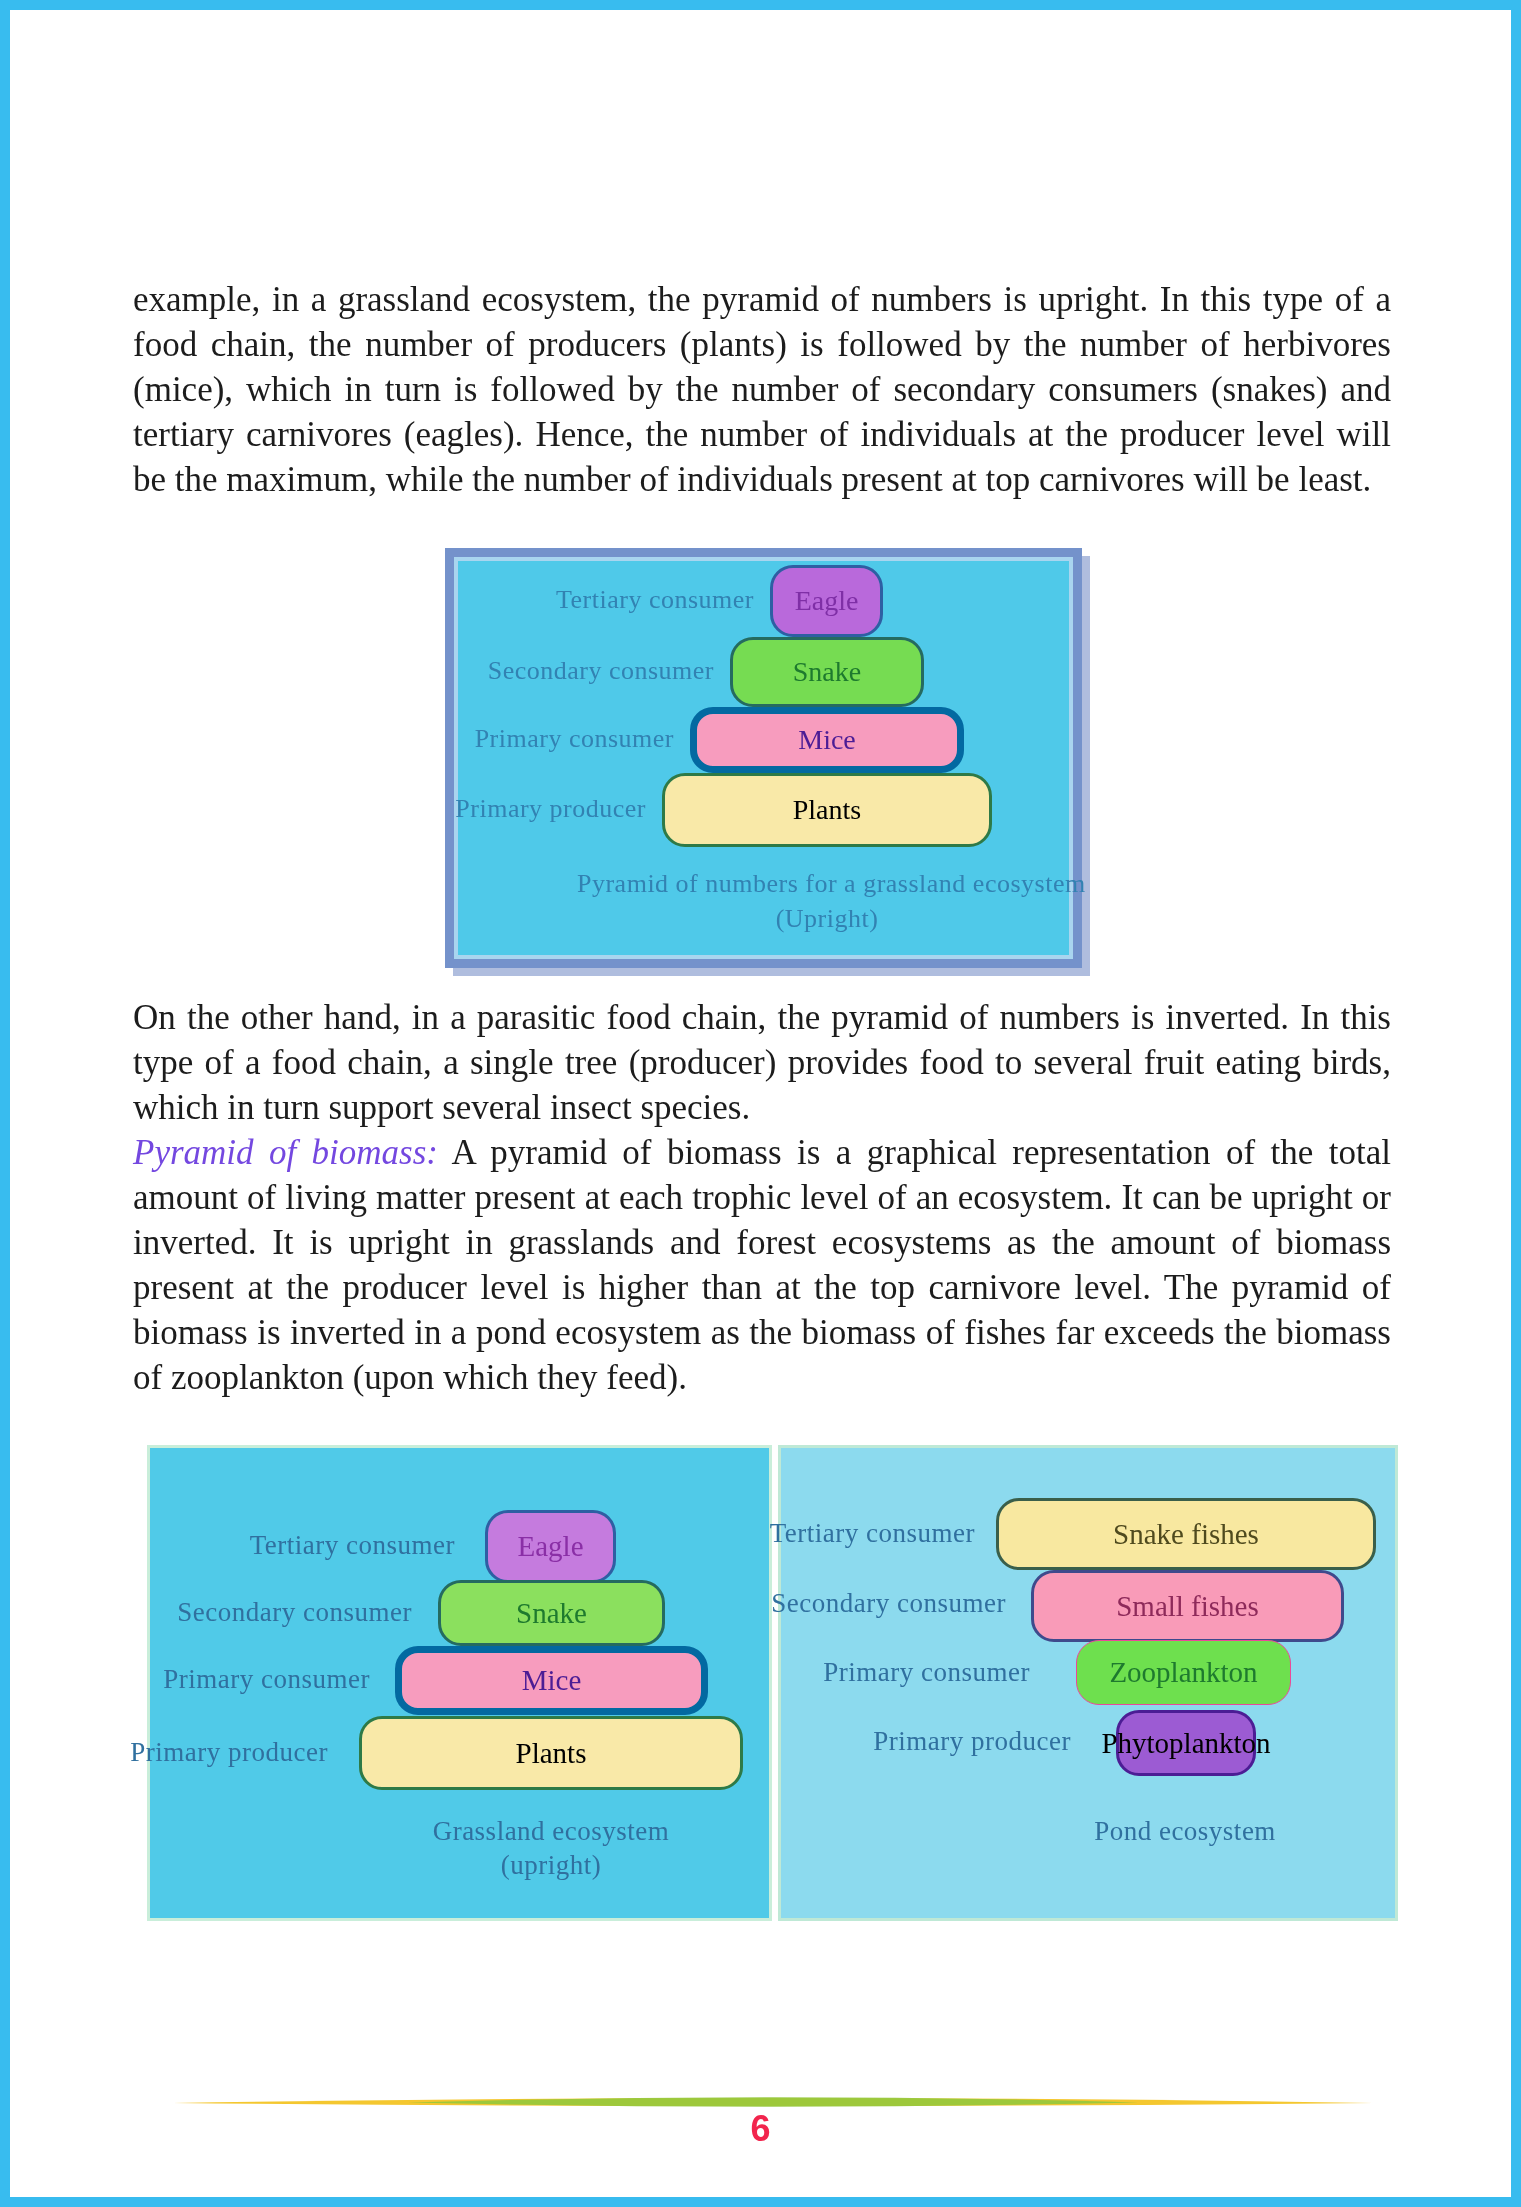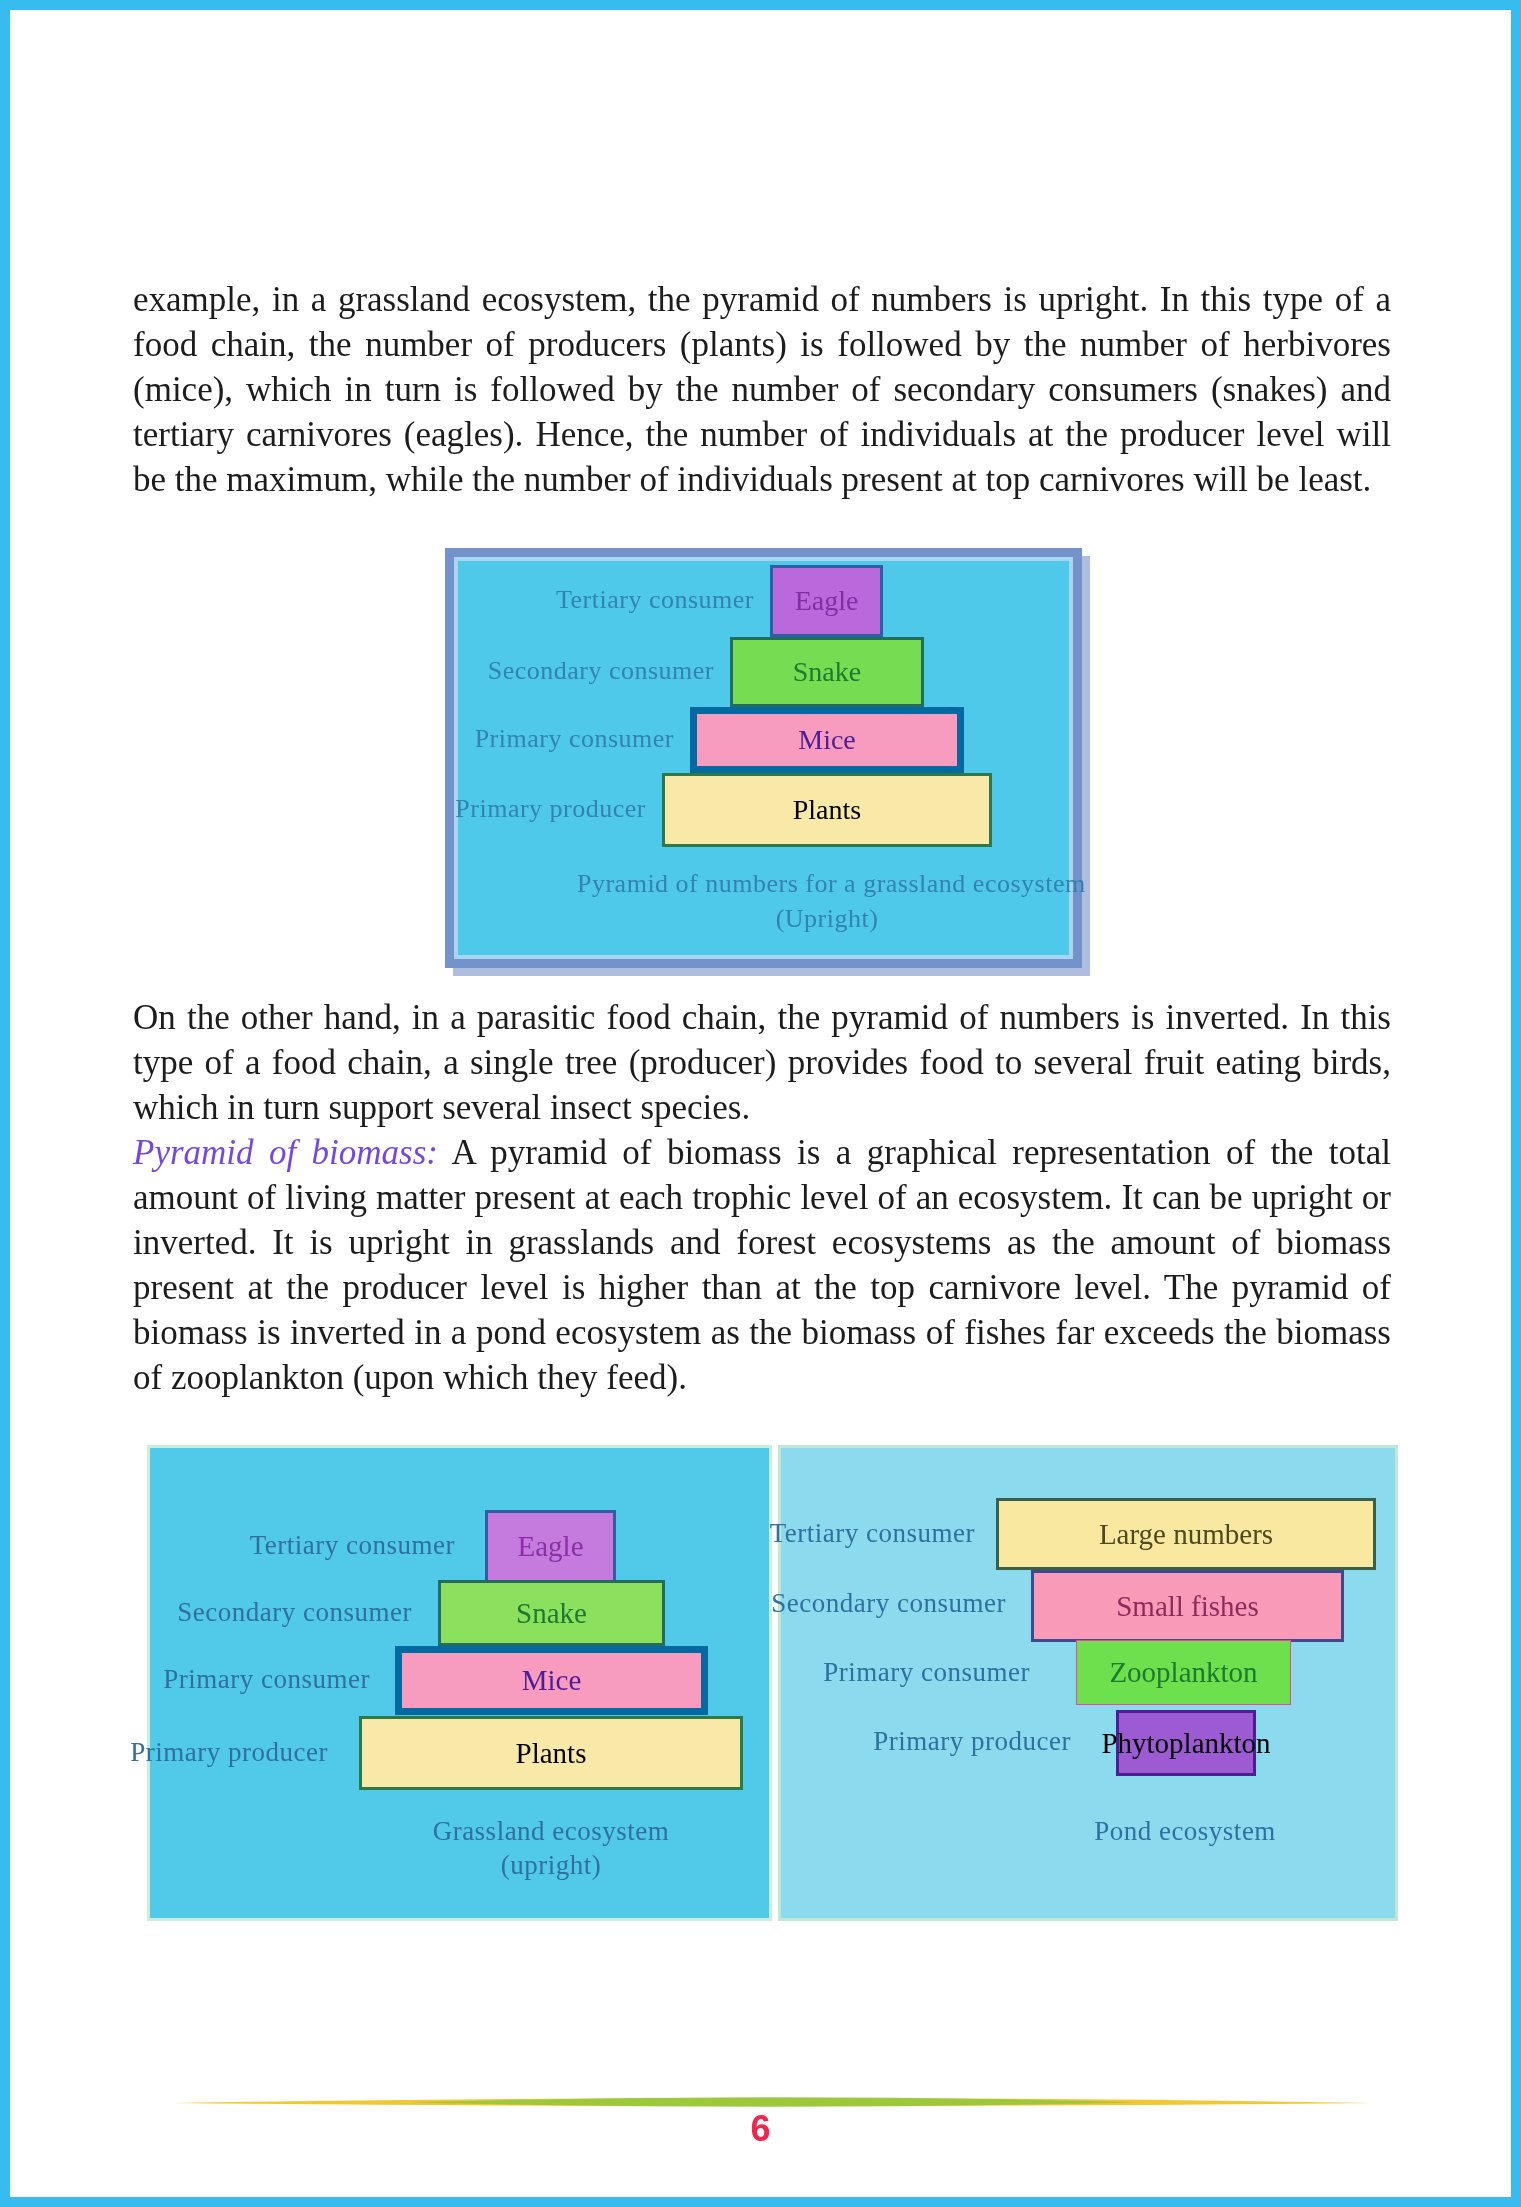--- a/index.html
+++ b/index.html
@@ -34,20 +34,21 @@
     box-shadow:inset 0 0 0 4px #A9D5EF, 8px 8px 0 rgba(110,135,195,0.55);
   }
   .dlabel{
     position:absolute;white-space:nowrap;
     font-size:26px;color:#3282B2;letter-spacing:0.5px;
   }
   .lvl{
     position:absolute;box-sizing:border-box;
     display:flex;align-items:center;justify-content:center;
     font-size:28px;
+    border-radius:23px;
   }
   .dcap{
     position:absolute;text-align:center;
     font-size:26px;color:#3282B2;letter-spacing:0.5px;white-space:nowrap;
   }
   
   .bx-eagle   {background:#B969DB;border:3px solid #2E5FA3;color:#7F2FA6;}
   .bx-snake   {background:#76DC52;border:3px solid #256B60;color:#1E7A2E;}
   .bx-mice    {background:#F79CBE;border:7px solid #0369a1;color:#4c1d95;}
   .bx-plants  {background:#F9E9A8;border:3px solid #2E7A47;color:#000000;}
@@ -128,21 +129,21 @@
       <div class="dcap" style="left:151px;top:368px;width:500px;">Grassland ecosystem</div>
       <div class="dcap" style="left:151px;top:402px;width:500px;">(upright)</div>
     </div>
 
     <div class="panel panel-right">
       <div class="dlabel" style="top:70px;right:420px;">Tertiary consumer</div>
       <div class="dlabel" style="top:140px;right:389px;">Secondary consumer</div>
       <div class="dlabel" style="top:209px;right:365px;">Primary consumer</div>
       <div class="dlabel" style="top:278px;right:324px;">Primary producer</div>
 
-      <div class="lvl bx-large" style="left:215px;top:50px;width:380px;height:72px;">Large numbers</div>
+      <div class="lvl bx-large" style="left:215px;top:50px;width:380px;height:72px;">Snake fishes</div>
       <div class="lvl bx-small" style="left:250px;top:122px;width:313px;height:72px;">Small fishes</div>
       <div class="lvl bx-zoo" style="left:295px;top:192px;width:215px;height:65px;">Zooplankton</div>
       <div class="lvl bx-phyto" style="left:335px;top:262px;width:140px;height:66px;">Phytoplankton</div>
 
       <div class="dcap" style="left:154px;top:368px;width:500px;">Pond ecosystem</div>
     </div>
   </div>
 
   <svg class="divider" width="1210" height="24" viewBox="0 0 1210 24" aria-hidden="true">
     <path d="M5,13 Q605,3 1205,13 Q605,19 5,13 Z" fill="#F4C72F"></path>

